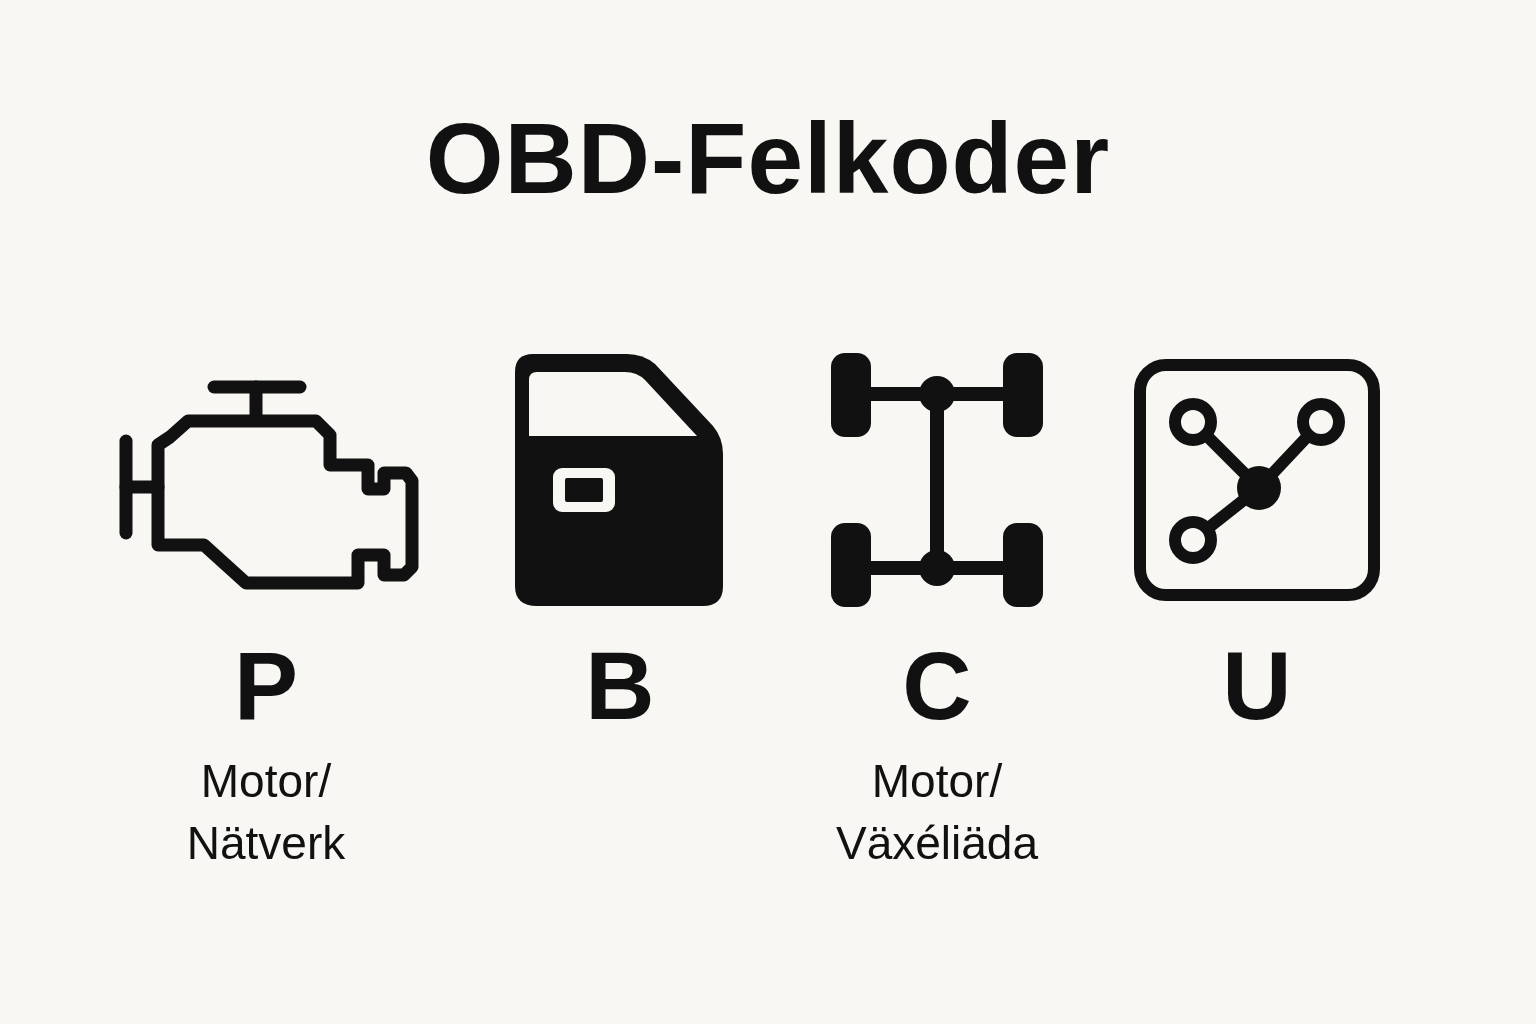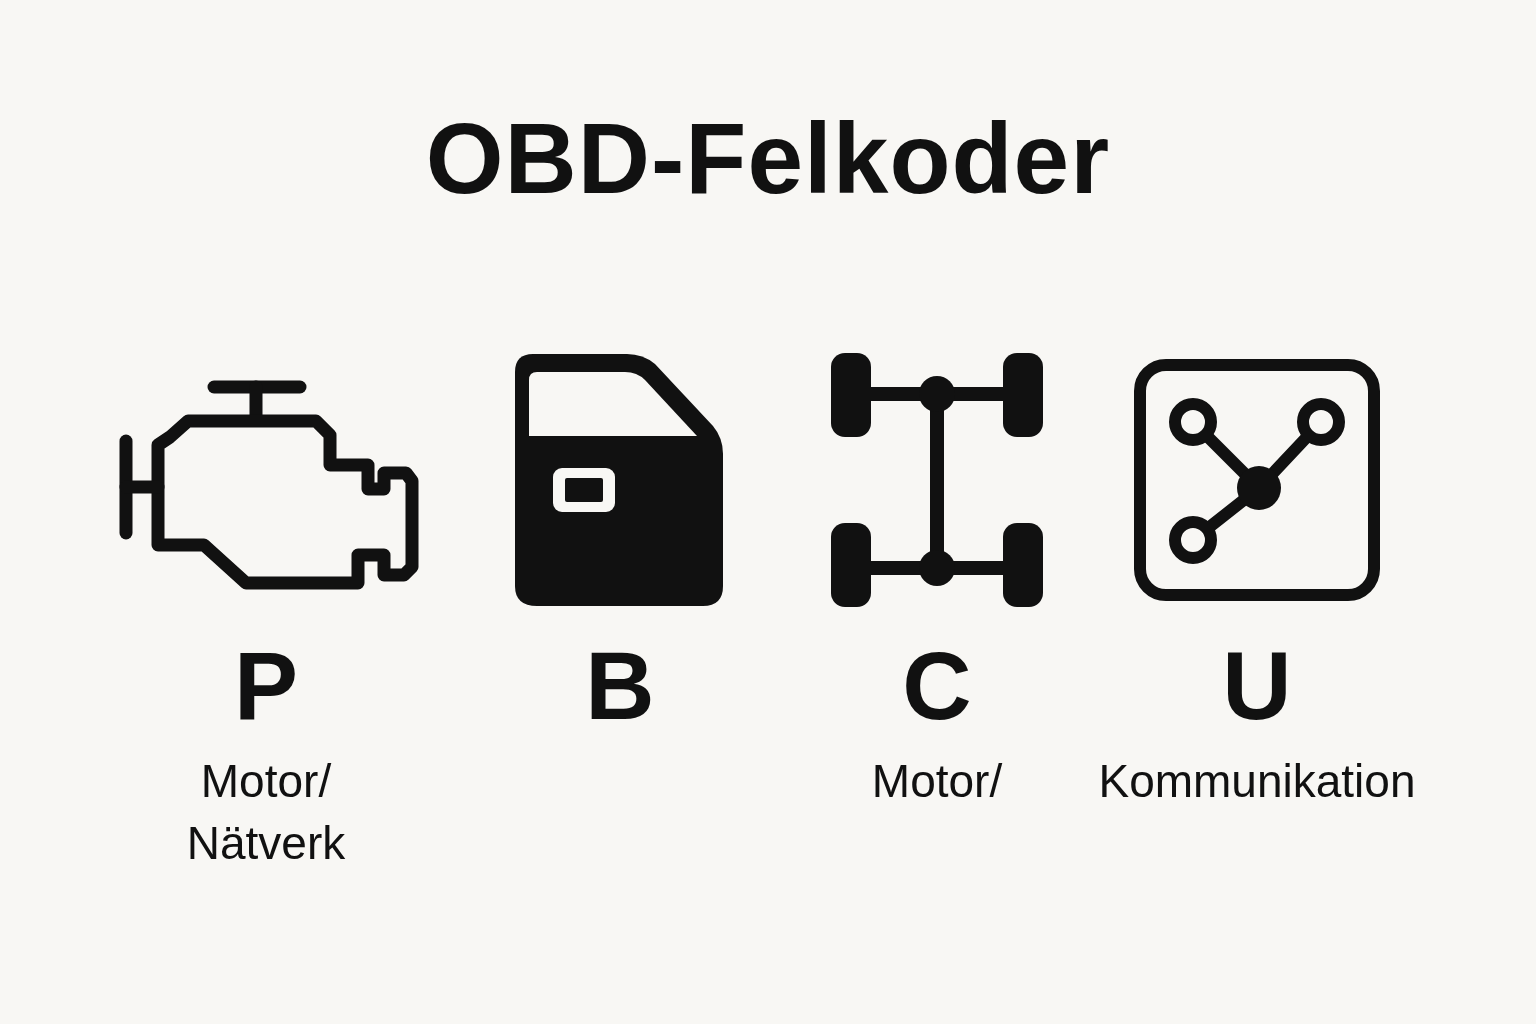--- a/index.html
+++ b/index.html
@@ -120,35 +120,35 @@
         <rect x="99" y="44" width="14" height="174"></rect>
 
         <circle cx="106" cy="43" r="18"></circle>
         <circle cx="106" cy="217" r="18"></circle>
       </g>
     </svg>
   </div>
   <div class="letter">C</div>
   <div class="label">
     <span class="l1">Motor/</span>
+    <span class="l2">Växéliäda</span>
   </div>
 </div>
 
 <div class="col" style="left:1057px;">
   <div class="icon-wrap">
     <svg width="248" height="244" viewBox="0 0 248 244">
       <rect x="7" y="7" width="234" height="230" rx="26" ry="26" fill="none" stroke="#111" stroke-width="12"></rect>
       <g stroke="#111" stroke-width="12" stroke-linecap="round">
         <line x1="60" y1="64" x2="126" y2="130"></line>
         <line x1="188" y1="64" x2="126" y2="130"></line>
         <line x1="60" y1="182" x2="126" y2="130"></line>
       </g>
       <circle cx="60" cy="64" r="18" fill="#f8f7f4" stroke="#111" stroke-width="12"></circle>
       <circle cx="188" cy="64" r="18" fill="#f8f7f4" stroke="#111" stroke-width="12"></circle>
       <circle cx="60" cy="182" r="18" fill="#f8f7f4" stroke="#111" stroke-width="12"></circle>
       <circle cx="126" cy="130" r="22" fill="#111"></circle>
     </svg>
   </div>
   <div class="letter">U</div>
   <div class="label">
-    <span class="l2">Kommunikation</span>
   </div>
 </div>
 
 </body></html>

